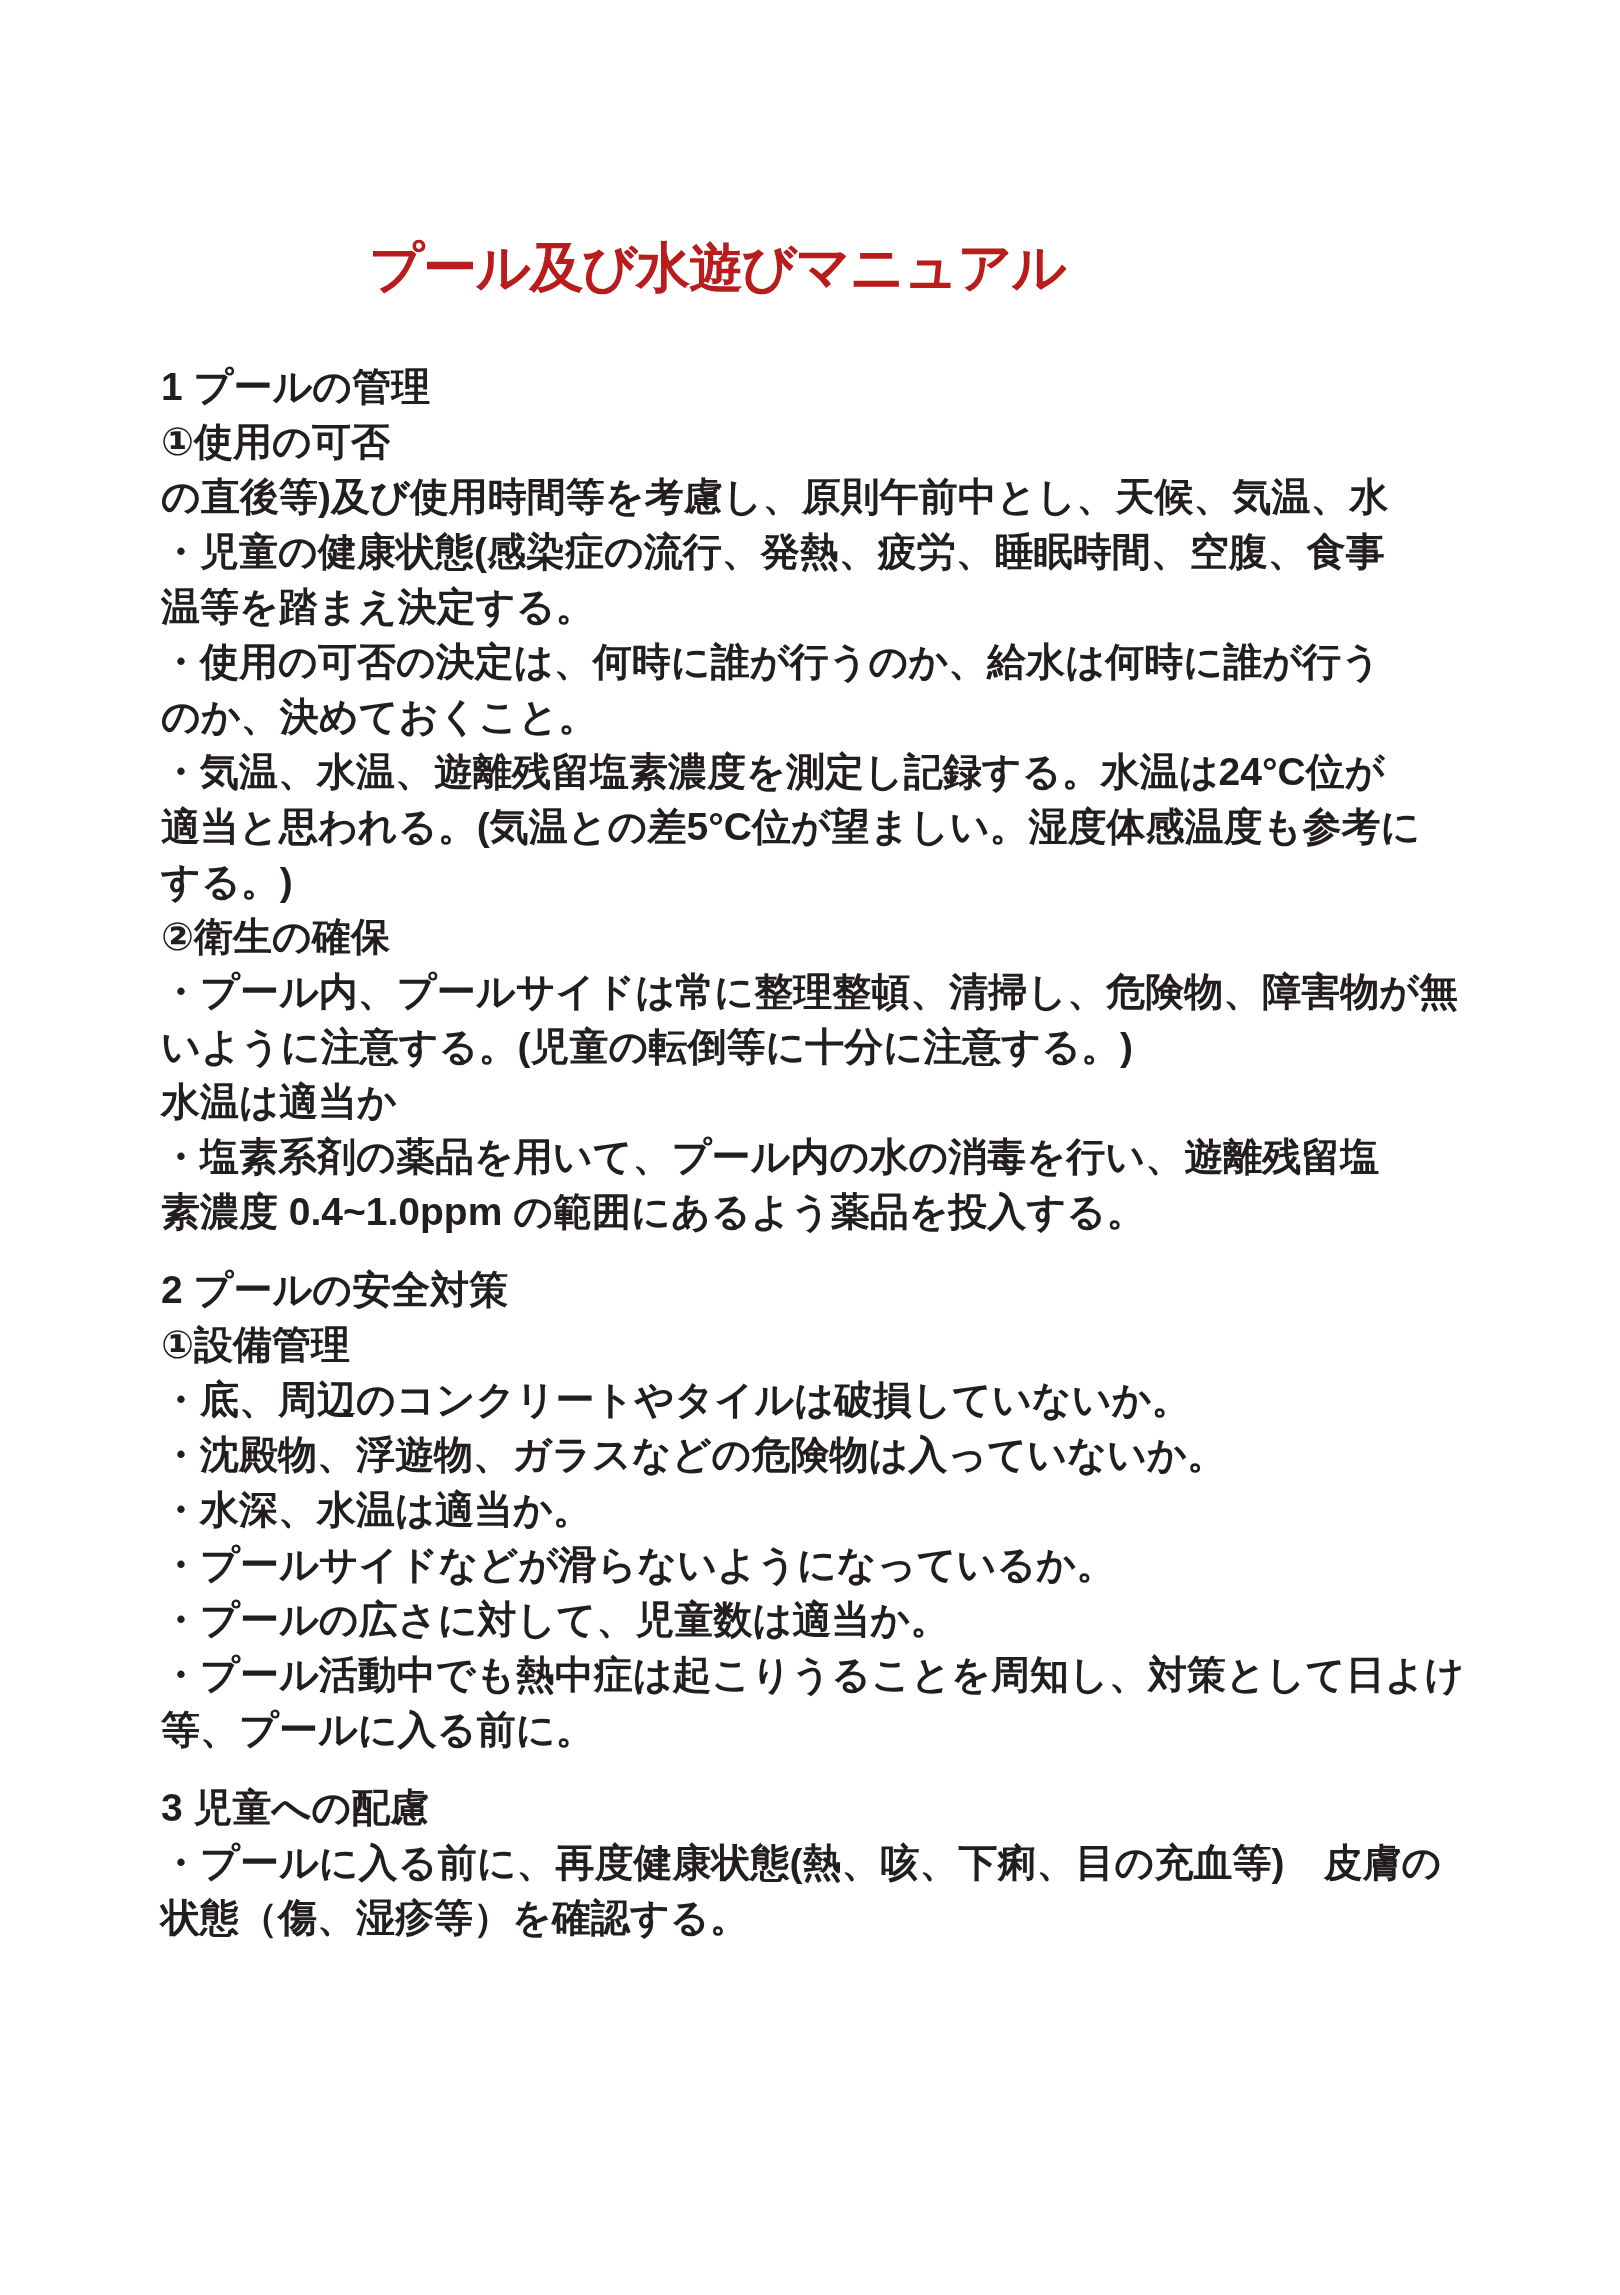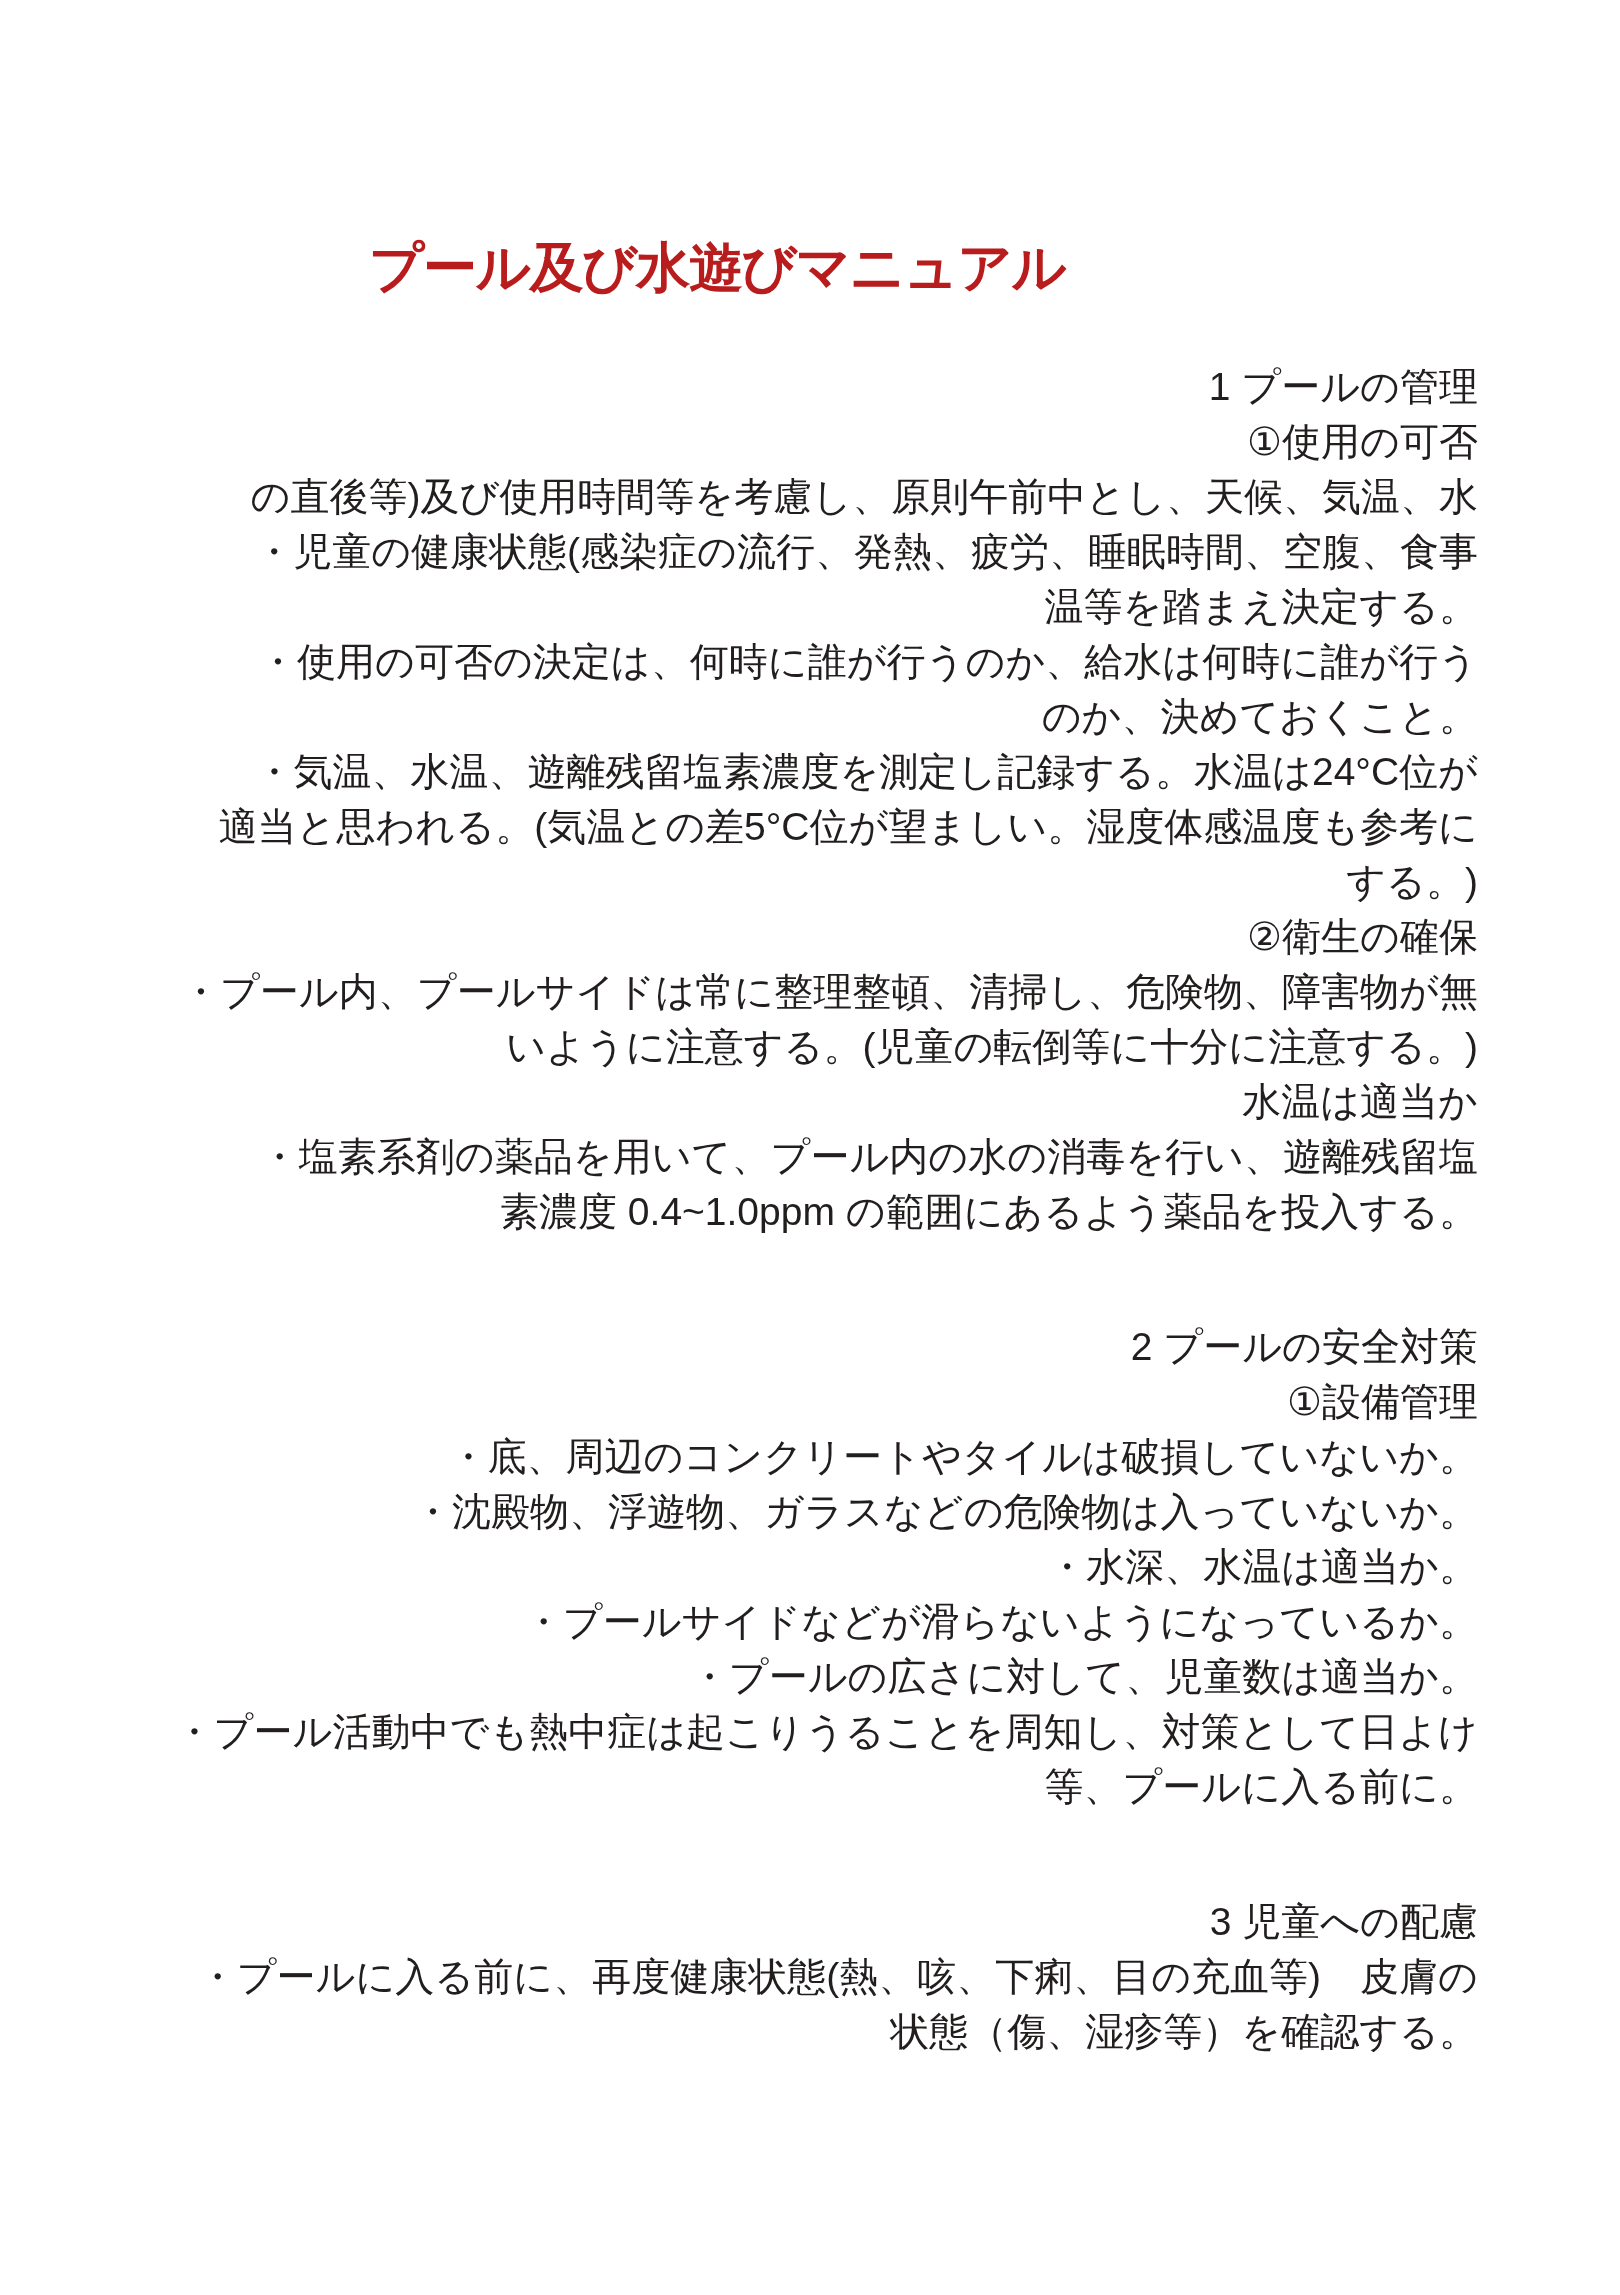--- a/index.html
+++ b/index.html
@@ -28,30 +28,29 @@
     white-space: nowrap;
     color: #b91c1c;
   }
   .content {
     position: absolute;
     top: 359px;
     left: 161px;
     width: 1317px;
   }
   .section + .section {
-    margin-top: 80px;
+    margin-top: 23px;
   }
   .line {
     font-size: 39px;
     line-height: 55px;
-    font-weight: 400;
+    font-weight: 700;
     letter-spacing: 0px;
     white-space: nowrap;
     color: #221e1e;
-    text-align: right;
   }
 </style>
 </head>
 <body>
 
 <div class="page">
   <h1 class="title">プール及び水遊びマニュアル</h1>
   <div class="content" id="content">
       <div class="section">
         <div class="line">1 プールの管理</div>

